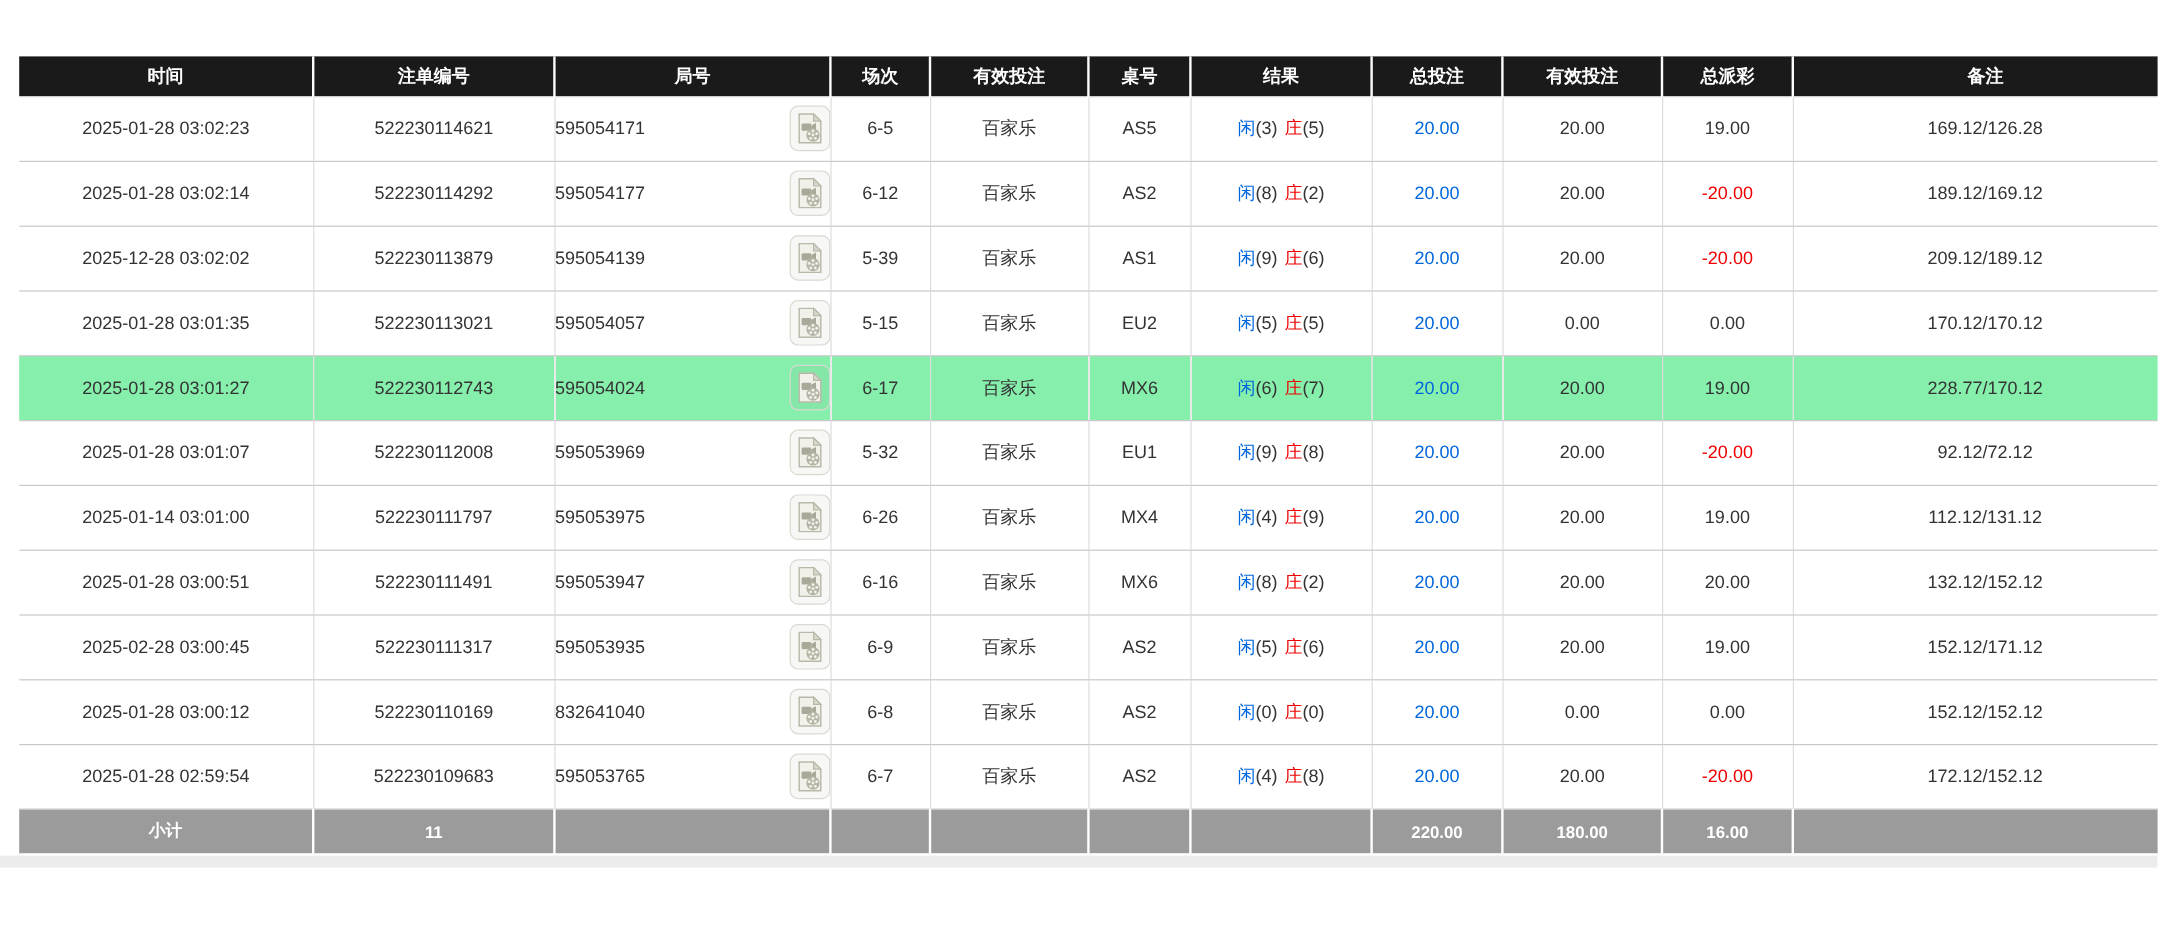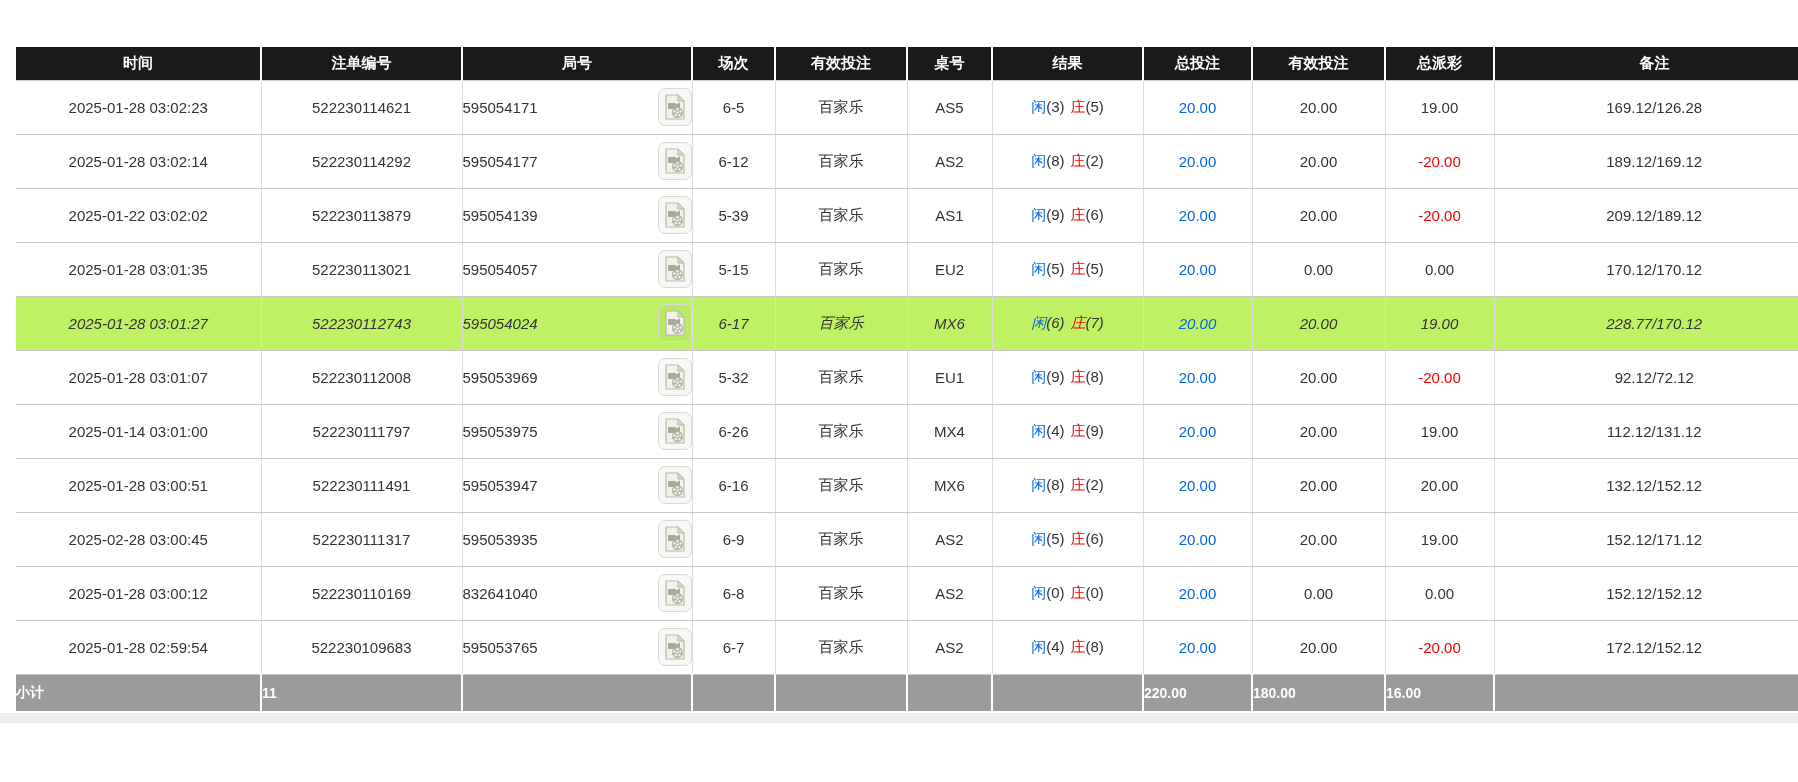--- a/index.html
+++ b/index.html
@@ -22,34 +22,34 @@
     border-right:2px solid #fcfcfc; border-bottom:1px solid #cccccc;
   }
   thead th:last-child { border-right:none; }
   
   tbody td {
     background:#ffffff; height:54px; text-align:center;
     border-right:1px solid #dddddd; border-bottom:1px solid #c9c9c9;
     color:#333; overflow:hidden; white-space:nowrap;
   }
   tbody td:last-child { border-right:none; }
-  tbody tr.highlight td { background:#bef264;font-style:italic; }
+  tbody tr.highlight td { background:#86efac; }
   .blue { color:#0066dd; }
   .red  { color:#ee0000; }
   .round-cell-inner { display:flex; align-items:center; justify-content:space-between; gap:7px; }
   .video-btn {
     display:inline-flex; align-items:center; justify-content:center;
     width:34px; height:38px; border:1px solid #d9d9d1; border-radius:7px;
     background:rgba(120,120,100,0.06); cursor:pointer; flex:0 0 auto;
   }
   .result-sep { display:inline-block; width:6px; }
   
   tfoot td {
     background:#9b9b9b; color:#ffffff; font-weight:bold; font-size:14px;
-    height:38px; 
+    height:38px; text-align:center;
     border-right:2px solid #ffffff; border-bottom:2px solid #ffffff;
   }
   tfoot td:last-child { border-right:none; }
   .page-bottom-strip { height:10px; background:#ececec; }
 </style>
 </head>
 <body>
 
 <div class="page-top-space"></div>
 
@@ -151,21 +151,21 @@
     </td>
     <td>
       <span class="blue">20.00</span>
     </td>
     <td>20.00</td>
     <td class="red">-20.00</td>
     <td>189.12/169.12</td>
   </tr>
 
   <tr>
-    <td>2025-01-22 03:02:02</td>
+    <td>2025-12-28 03:02:02</td>
     <td>522230113879</td>
     <td>
       <span class="round-cell-inner">
         <span>595054139</span>
         <span class="video-btn">
           <svg width="22" height="26" viewBox="0 0 22 26" aria-hidden="true">
             <path d="M2 1 h12 l6 6 v18 h-18 z" fill="#f1f1ea" stroke="#b9b9aa" stroke-width="1.2"></path>
             <path d="M14 1 l6 6 h-6 z" fill="#d8d8ca" stroke="#b9b9aa" stroke-width="1"></path>
             <rect x="4" y="9" width="8" height="6" rx="1" fill="#a9a99a"></rect>
             <path d="M12 10.5 l4 -2 v7 l-4 -2 z" fill="#a9a99a"></path>

